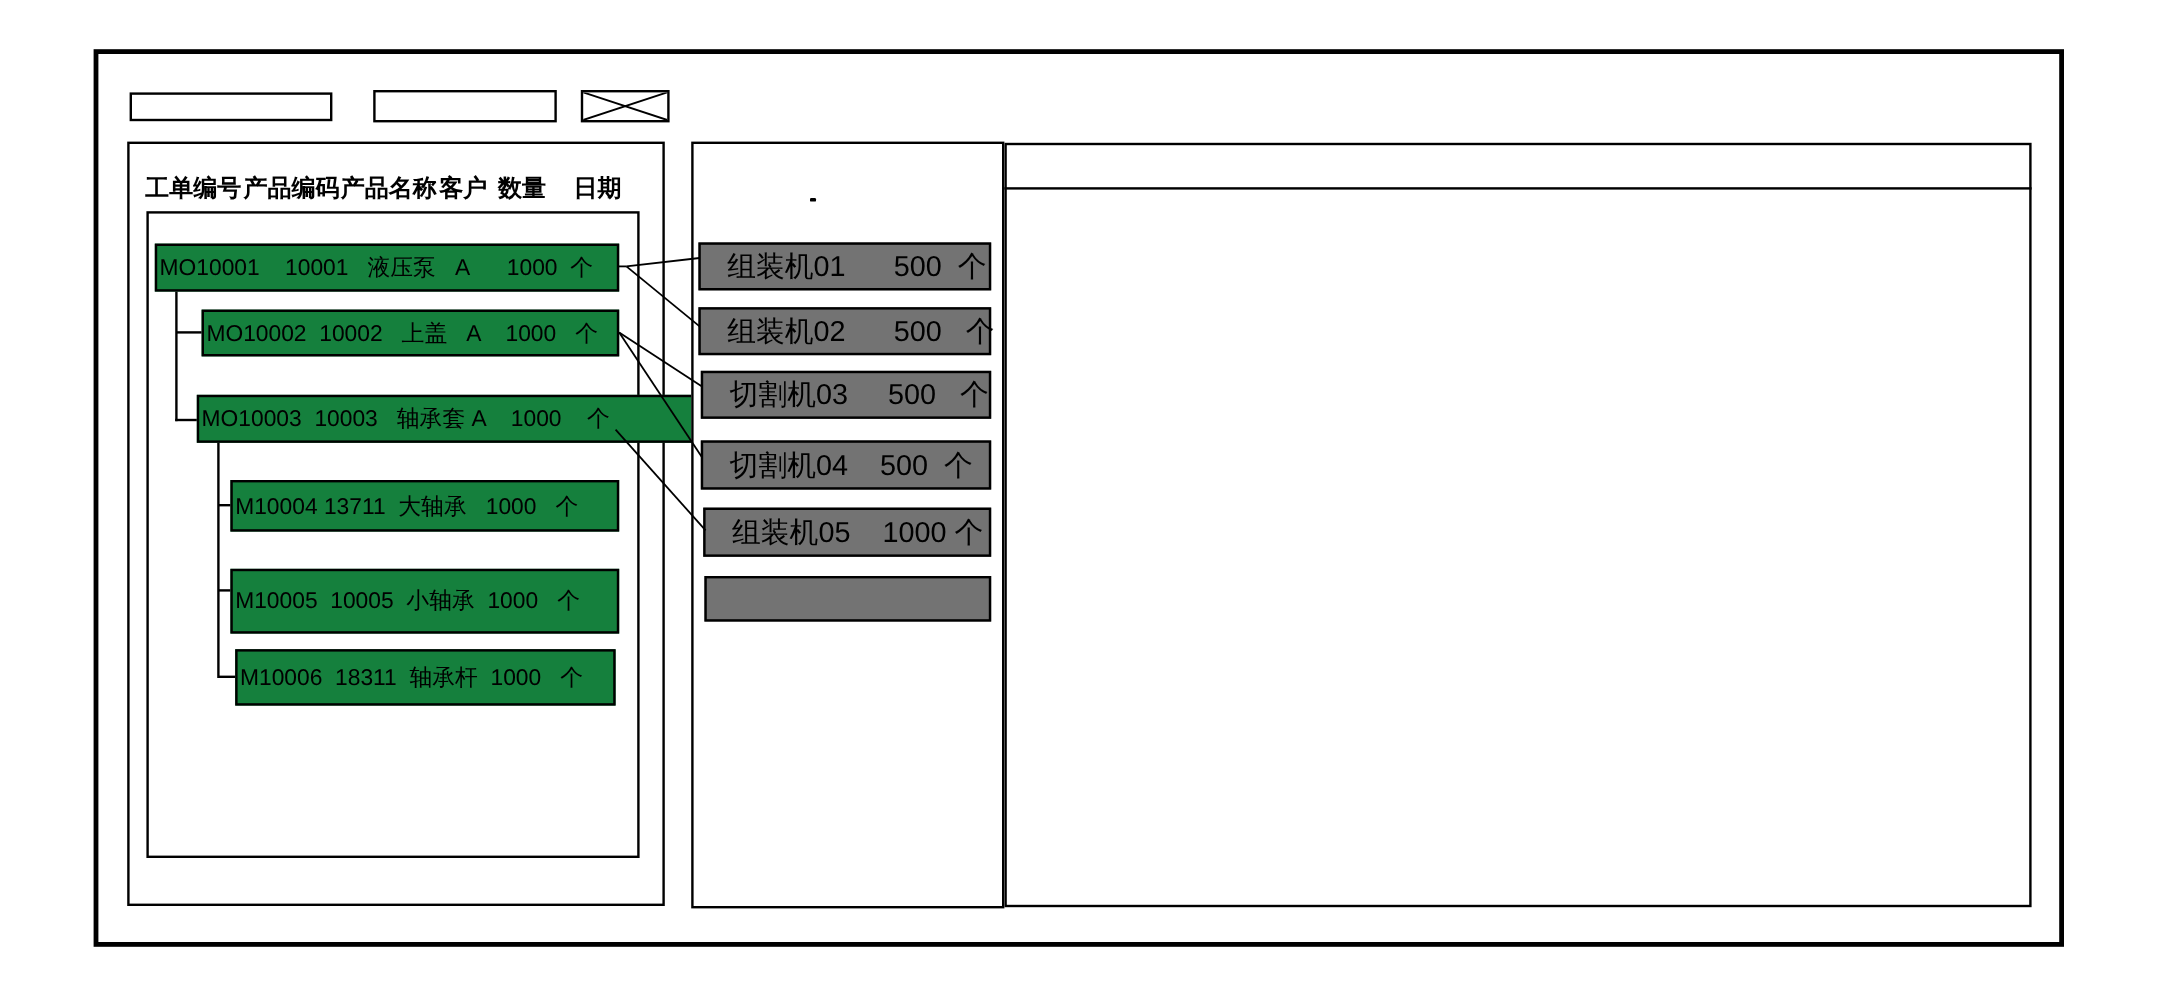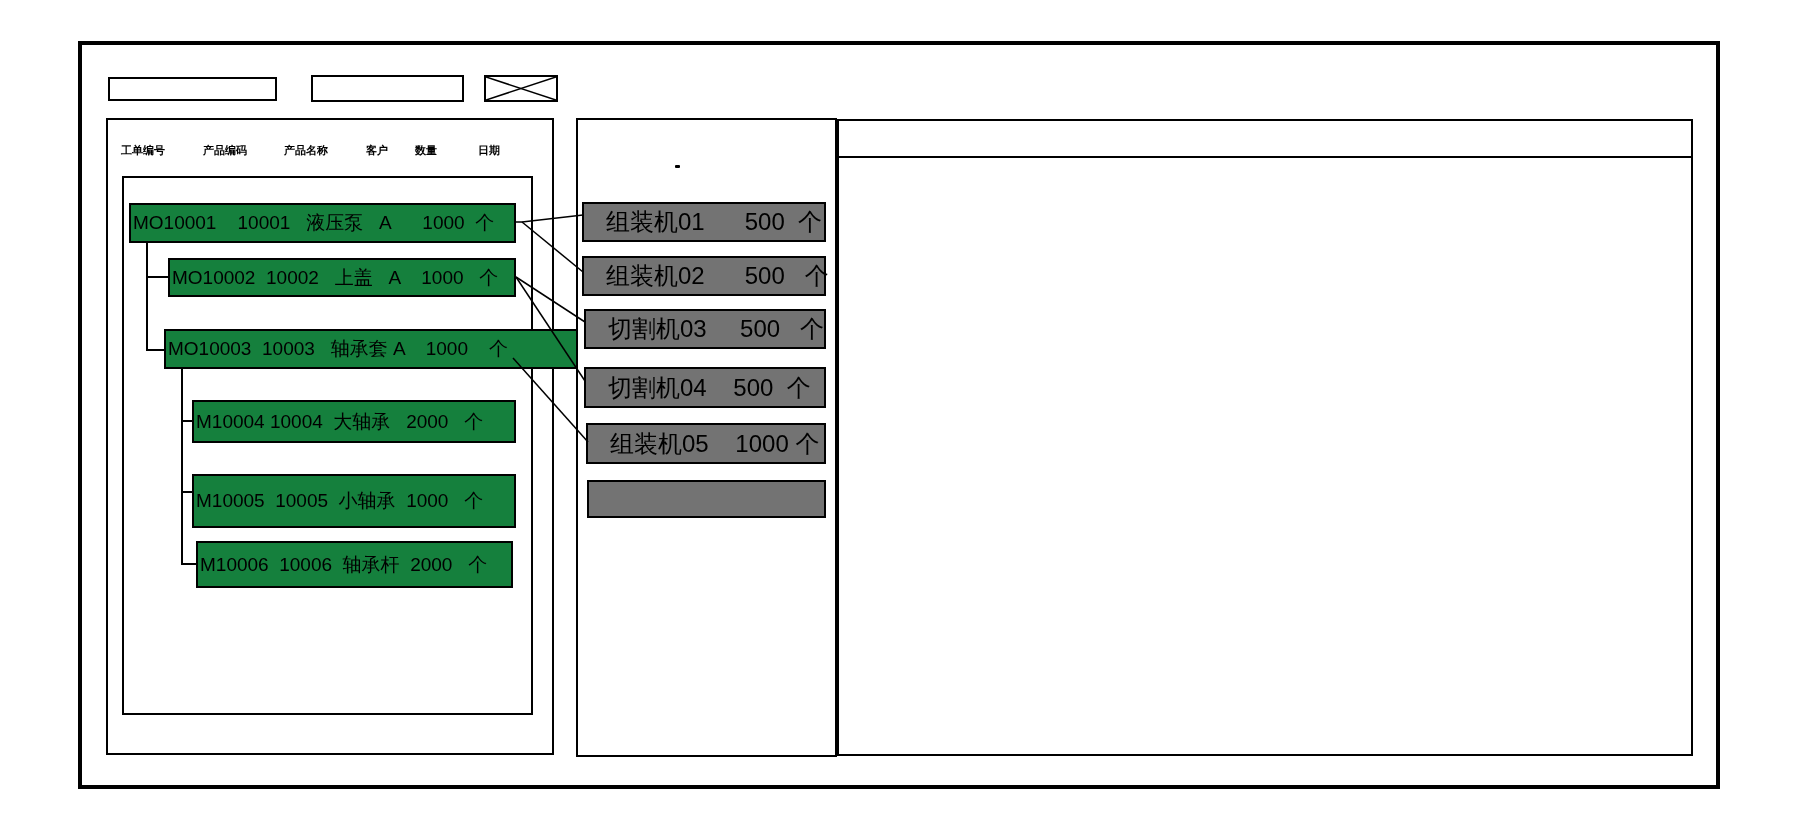--- a/index.html
+++ b/index.html
@@ -17,21 +17,21 @@
   .xbox{left:484px;top:75px;width:74px;height:27px;border:2px solid #000;background:#fff;}
   .xbox svg{display:block;width:100%;height:100%;}
   
   .left-panel{left:106px;top:118px;width:448px;height:637px;border:2px solid #000;background:#fff;}
   .tree-box{left:122px;top:176px;width:411px;height:539px;border:2px solid #000;background:#fff;}
   .mid-panel{left:576px;top:118px;width:261px;height:639px;border:2px solid #000;background:#fff;}
   .right-panel{left:837px;top:119px;width:856px;height:637px;border:2px solid #000;background:#fff;}
   .right-header{left:837px;top:119px;width:856px;height:39px;border:2px solid #000;border-top:none;background:transparent;}
   .right-header{border-left:none;border-right:none;}
   
-  .col{position:absolute;top:143px;height:22px;font-size:11px;font-weight:bold;white-space:pre;}
+  .col{position:absolute;top:143px;height:22px;font-size:20px;font-weight:bold;white-space:pre;}
   .c0{left:121px;} .c1{left:203px;} .c2{left:284px;} .c3{left:366px;} .c4{left:415px;} .c5{left:478px;}
   
   .trow{border:2px solid #000;background:#15803d;display:flex;align-items:center;
         font-size:19px;white-space:pre;padding-left:2px;}
   .t0{left:129px;top:203px;width:387px;height:40px;}
   .t1{left:168px;top:258px;width:348px;height:39px;}
   .t2{left:164px;top:329px;width:424px;height:40px;}
   .t3{left:192px;top:400px;width:324px;height:43px;}
   .t4{left:192px;top:474px;width:324px;height:54px;}
   .t5{left:196px;top:541px;width:317px;height:47px;}
@@ -69,23 +69,23 @@
 <span class="col c2">产品名称</span>
 <span class="col c3">客户</span>
 <span class="col c4">数量</span>
 <span class="col c5">日期</span>
 
 <div class="abs tree-box"></div>
 
 <div class="abs trow t0">MO10001    10001   液压泵   A      1000  个</div>
 <div class="abs trow t1">MO10002  10002   上盖   A    1000   个</div>
 <div class="abs trow t2">MO10003  10003   轴承套 A    1000    个</div>
-<div class="abs trow t3">M10004 10004  大轴承   2000   个</div>
+<div class="abs trow t3">M10004 13711  大轴承   1000   个</div>
 <div class="abs trow t4">M10005  10005  小轴承  1000   个</div>
-<div class="abs trow t5">M10006  10006  轴承杆  2000   个</div>
+<div class="abs trow t5">M10006  18311  轴承杆  1000   个</div>
 
 <div class="abs mid-panel"></div>
 <div class="abs dot"></div>
 
 <div class="abs mrow m0">组装机01      500  个</div>
 <div class="abs mrow m1">组装机02      500   个</div>
 <div class="abs mrow m2">切割机03     500   个</div>
 <div class="abs mrow m3">切割机04    500  个</div>
 <div class="abs mrow m4">组装机05    1000 个</div>
 <div class="abs mrow m5"></div>

